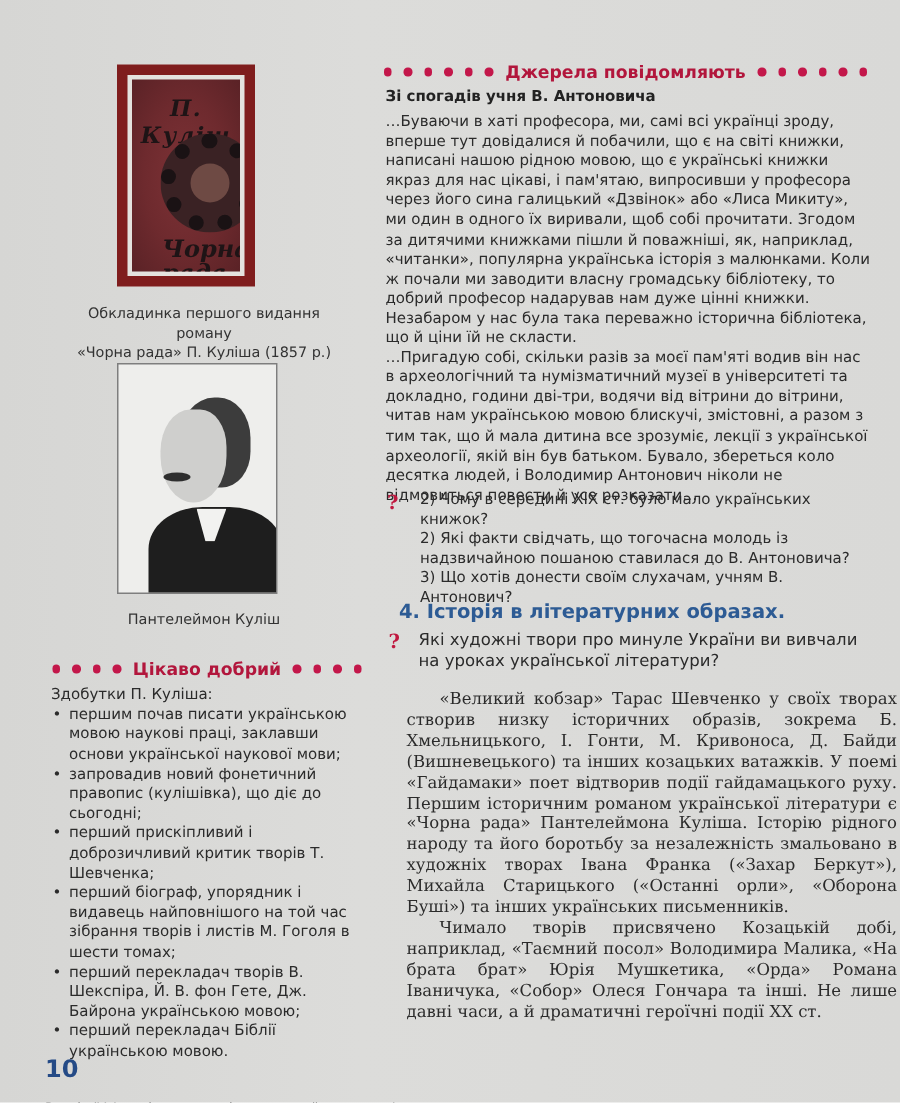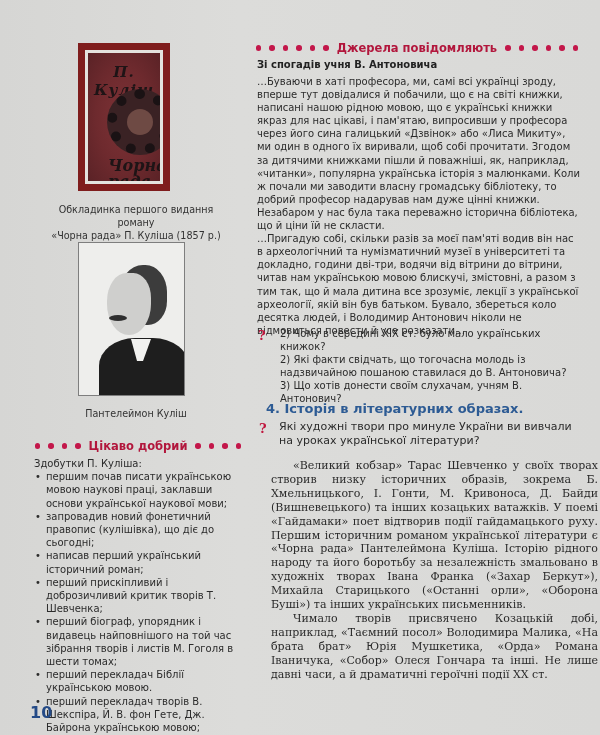--- a/index.html
+++ b/index.html
@@ -125,25 +125,24 @@
       <i class="dot"></i>
       <i class="dot"></i>
     </span>
 </div>
 
 <div class="abs facts" style="left:34px; top:457px; width:202px;">
   <div>Здобутки П. Куліша:</div>
   <ul>
     <li>першим почав писати українською мовою наукові праці, заклавши основи української наукової мови;</li>
     <li>запровадив новий фонетичний правопис (кулішівка), що діє до сьогодні;</li>
-    <li>написав перший український історичний роман;</li>
     <li>перший прискіпливий і доброзичливий критик творів Т. Шевченка;</li>
     <li>перший біограф, упорядник і видавець найповнішого на той час зібрання творів і листів М. Гоголя в шести томах;</li>
+    <li>перший перекладач творів В. Шекспіра, Й. В. фон Гете, Дж. Байрона українською мовою;</li>
     <li>перший перекладач Біблії українською мовою.</li>
-    <li>перший перекладач творів В. Шекспіра, Й. В. фон Гете, Дж. Байрона українською мовою;</li>
   </ul>
 </div>
 
 <div class="abs box-title" style="left:252px; top:41px; width:330px;">
   <span class="dots">
       <i class="dot"></i>
       <i class="dot"></i>
       <i class="dot"></i>
       <i class="dot"></i>
       <i class="dot"></i>

